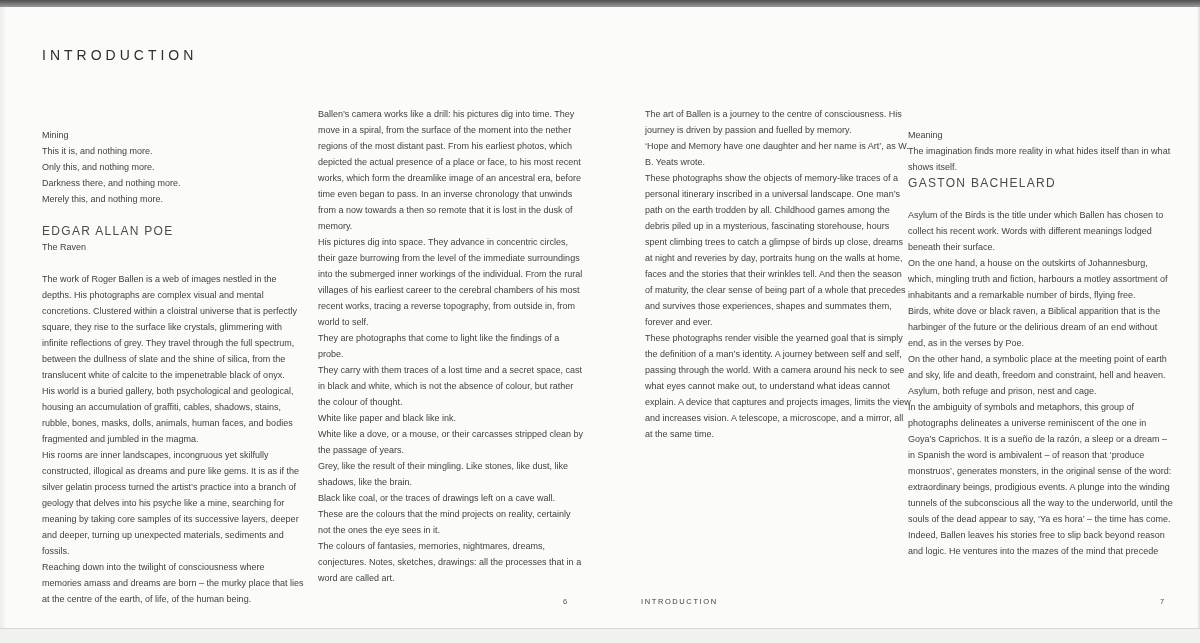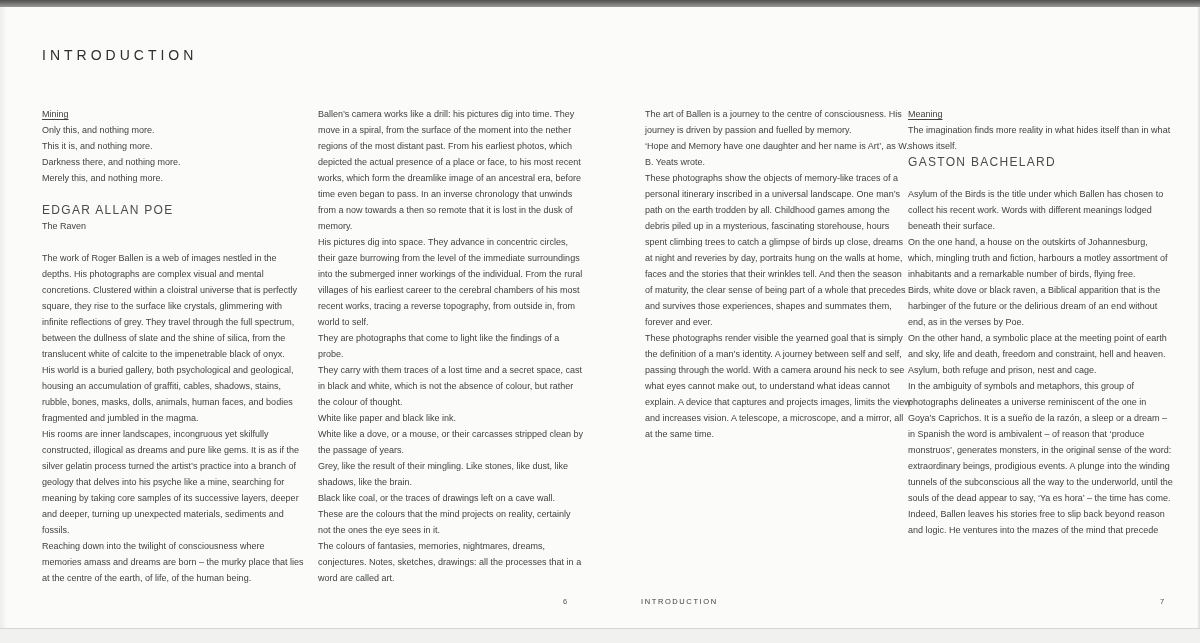--- a/index.html
+++ b/index.html
@@ -20,42 +20,42 @@
   .page-title{
     position:absolute;left:42px;top:38px;
     font-size:14px;letter-spacing:4px;font-weight:400;color:#2e2e2e;
   }
   .col{position:absolute;top:106px;}
   .col-1{left:42px;width:263px;}
   .col-2{left:318px;width:266px;}
   .col-3{left:645px;width:266px;}
   .col-4{left:908px;width:267px;}
   .blk{margin:0;font-size:9px;line-height:16px;color:#424242;font-weight:400;}
-  .heading{text-decoration:underline;text-underline-offset:2px;}
+  .heading{text-underline-offset:2px;margin-top:21px;}
   .attr{font-size:12px;letter-spacing:1.3px;color:#4b4b4b;}
   .spacer{height:16px;}
   .it{}
   .footer{position:absolute;top:597px;left:0;width:1200px;height:16px;
     font-size:7.5px;color:#555;}
   .footer .pn-left{position:absolute;left:563px;top:0;}
   .footer .running-head{position:absolute;left:641px;top:0;letter-spacing:1.6px;color:#3d3d3d;}
   .footer .pn-right{position:absolute;left:1160px;top:0;}
 </style>
 </head>
 <body>
 
 <div class="top-edge"></div>
 <div class="left-edge"></div>
 
 <h1 class="page-title">INTRODUCTION</h1>
 
 <div class="col col-1">
     <p class="blk heading"><span>Mining</span></p>
+    <p class="blk line"><span>This it is, and nothing more.</span></p>
     <p class="blk line"><span>Only this, and nothing more.</span></p>
-    <p class="blk line"><span>This it is, and nothing more.</span></p>
     <p class="blk line"><span>Darkness there, and nothing more.</span></p>
     <p class="blk line"><span>Merely this, and nothing more.</span></p>
     <p class="blk spacer"></p>
     <p class="blk attr"><span>EDGAR ALLAN POE</span></p>
     <p class="blk line"><span>The Raven</span></p>
     <p class="blk spacer"></p>
     <p class="blk para"><span>The work of Roger Ballen is a web of images nestled in the depths. His photographs are complex visual and mental concretions. Clustered within a cloistral universe that is perfectly square, they rise to the surface like crystals, glimmering with infinite reflections of grey. They travel through the full spectrum, between the dullness of slate and the shine of silica, from the translucent white of calcite to the impenetrable black of onyx.</span></p>
     <p class="blk para"><span>His world is a buried gallery, both psychological and geological, housing an accumulation of graffiti, cables, shadows, stains, rubble, bones, masks, dolls, animals, human faces, and bodies fragmented and jumbled in the magma.</span></p>
     <p class="blk para"><span>His rooms are inner landscapes, incongruous yet skilfully constructed, illogical as dreams and pure like gems. It is as if the silver gelatin process turned the artist’s practice into a branch of geology that delves into his psyche like a mine, searching for meaning by taking core samples of its successive layers, deeper and deeper, turning up unexpected materials, sediments and fossils.</span></p>
     <p class="blk para"><span>Reaching down into the twilight of consciousness where memories amass and dreams are born – the murky place that lies at the centre of the earth, of life, of the human being.</span></p>

